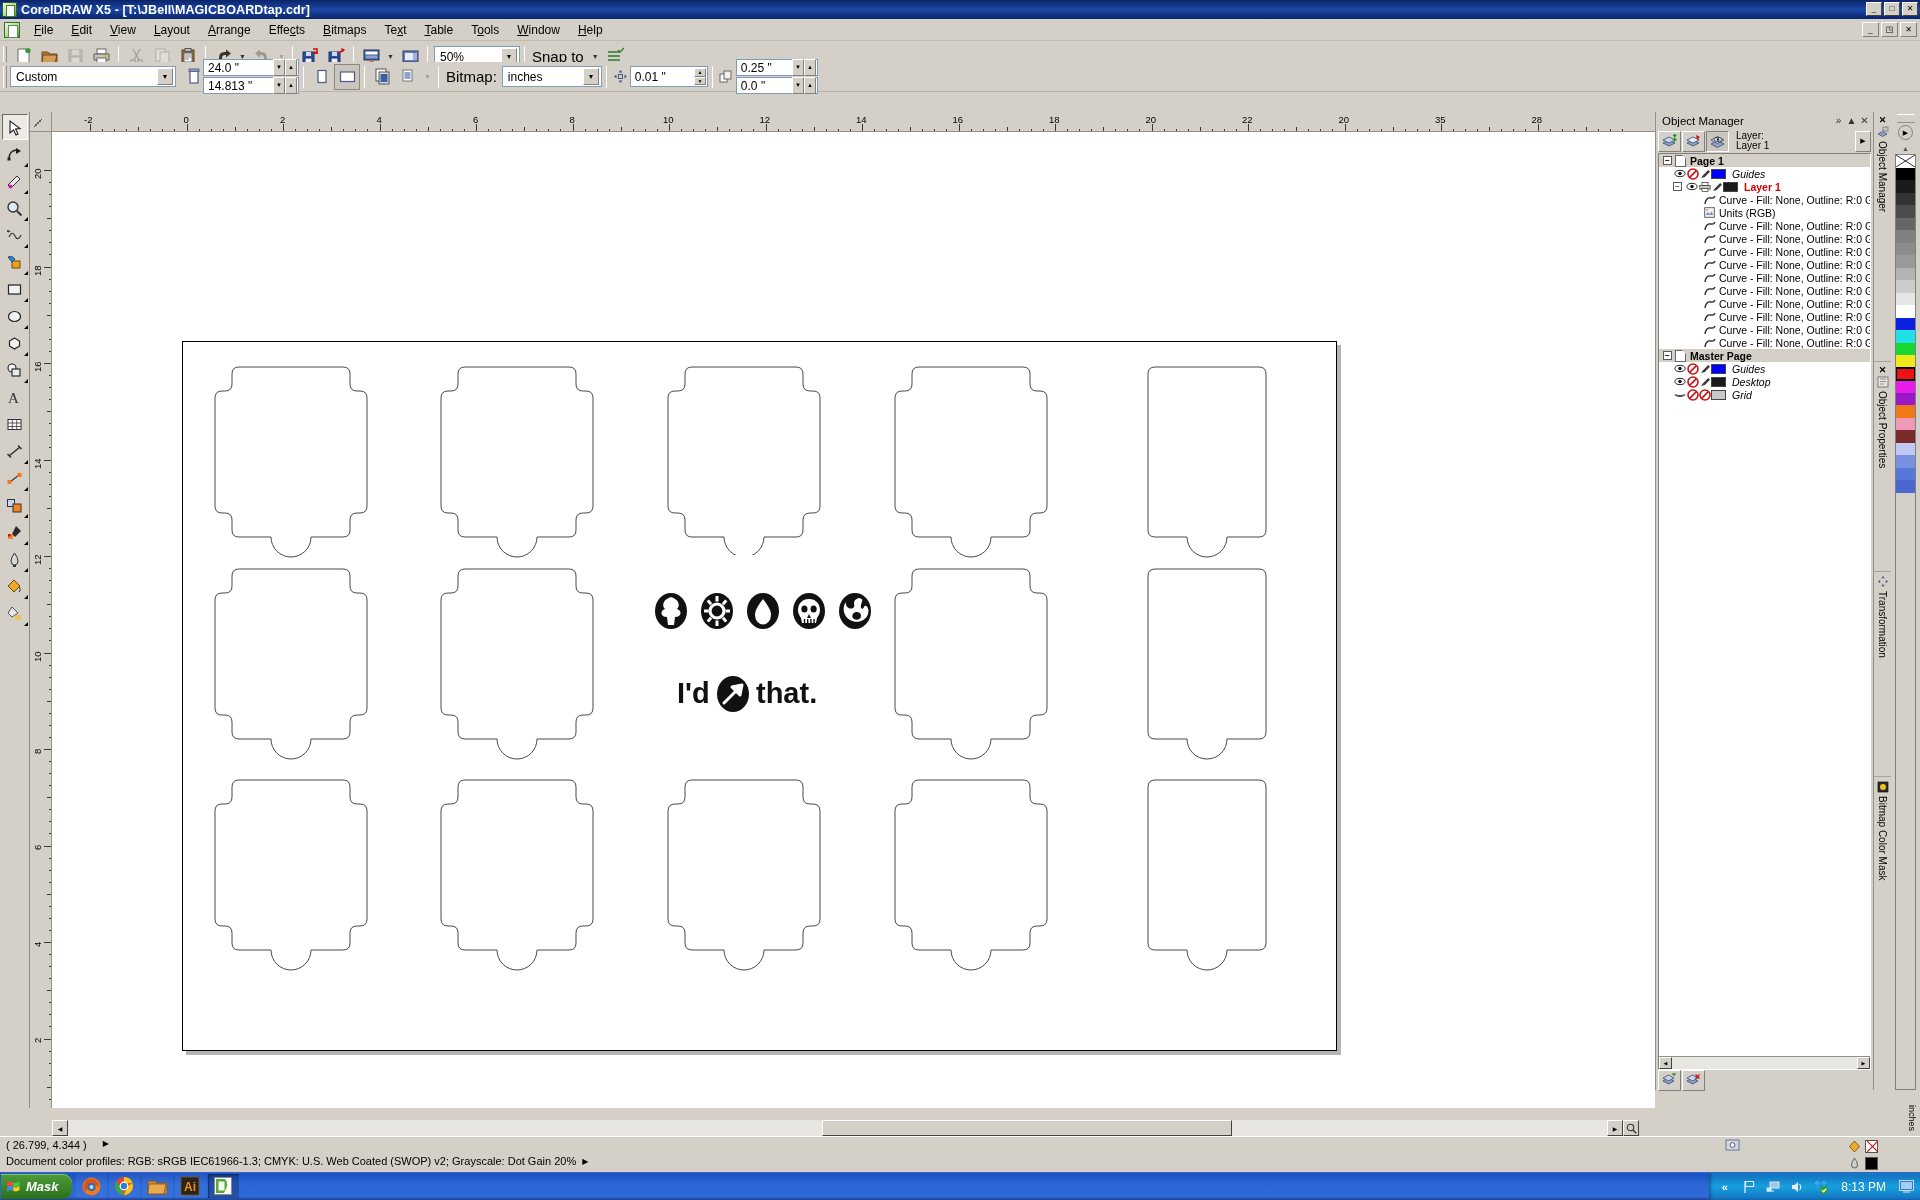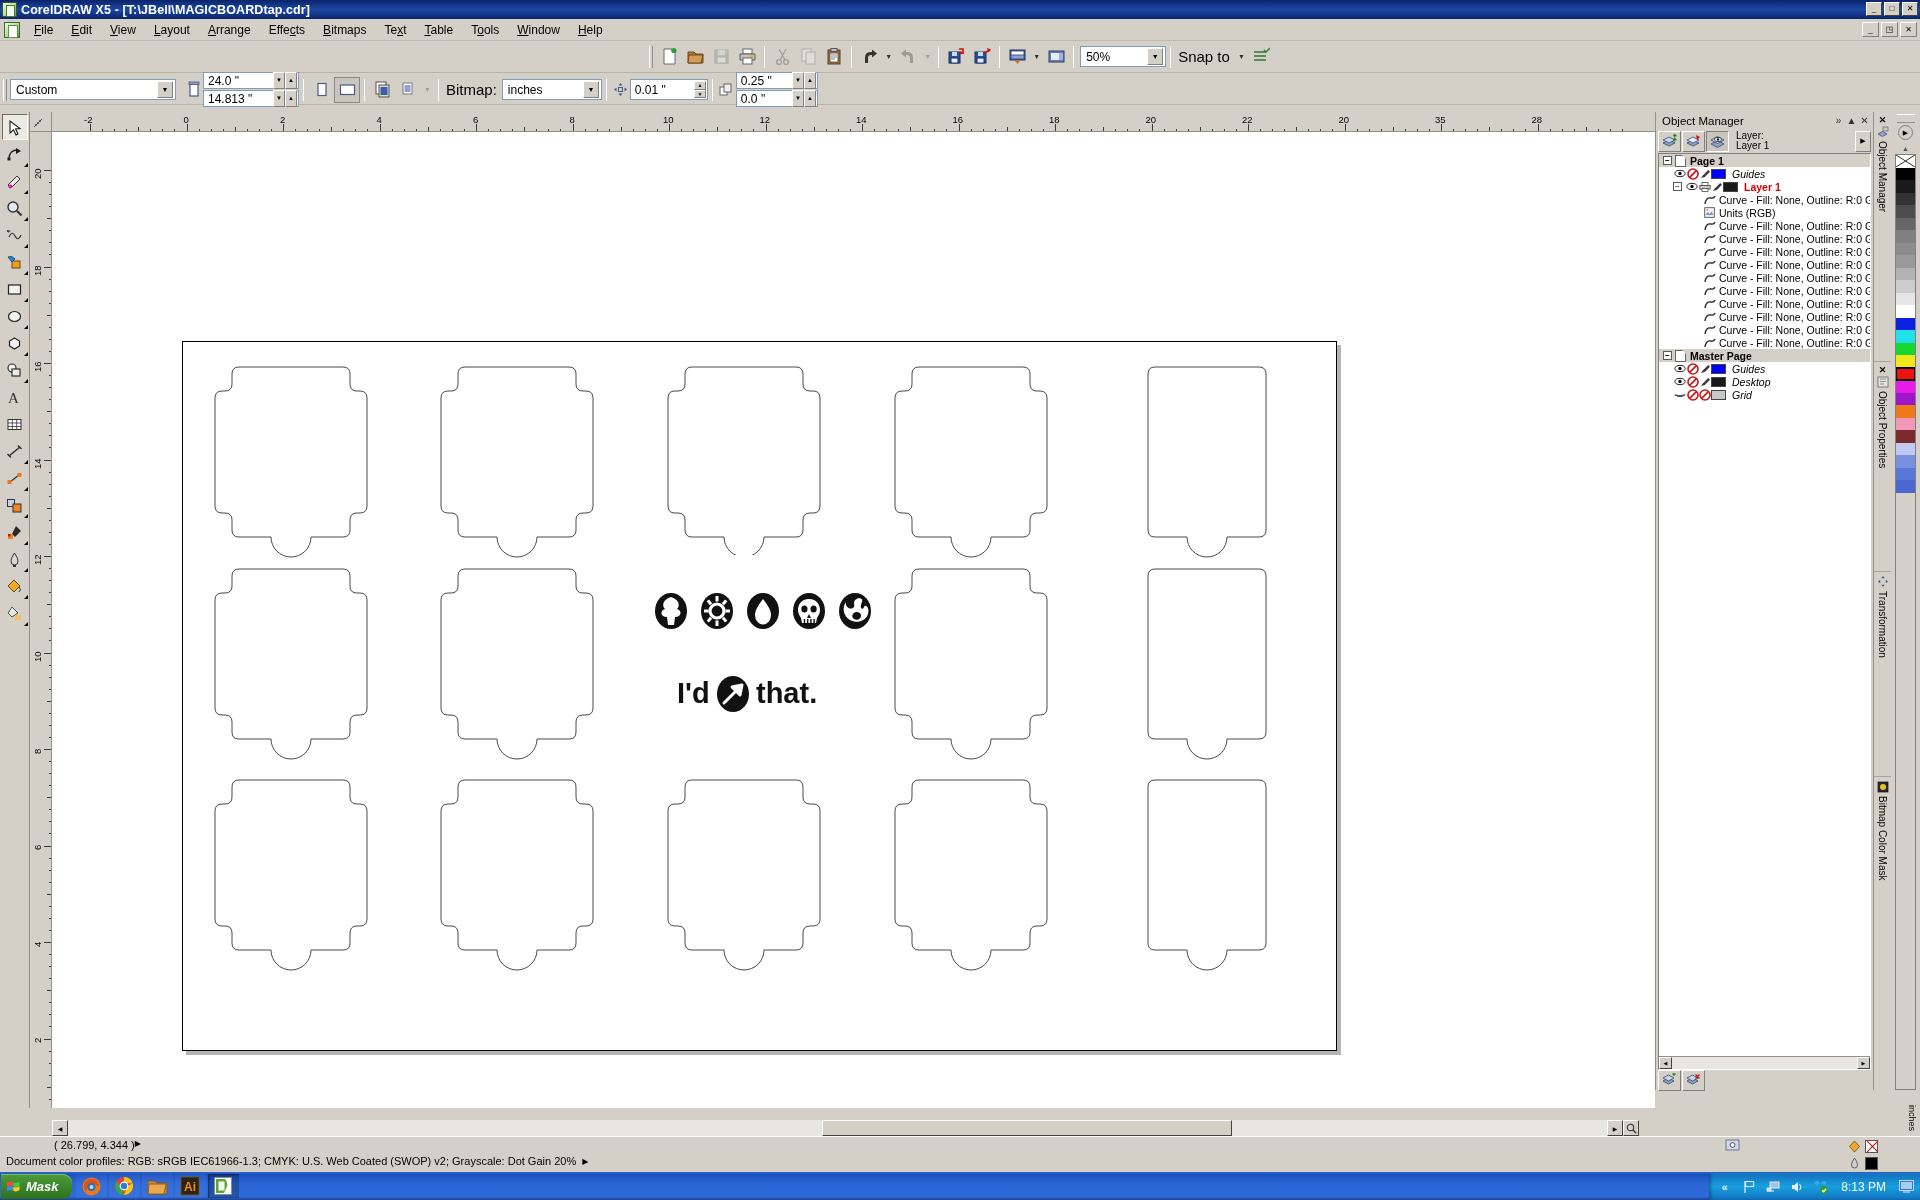--- a/index.html
+++ b/index.html
@@ -62,22 +62,22 @@
     width:17px;height:15px;background:#d4d0c8;
     border:1px solid #fff;border-right-color:#808080;border-bottom-color:#808080;
     font-size:8px;line-height:13px;text-align:center;
   }
 
   
   .toolbar {
     position:absolute; left:0; width:1920px; background:#d4d0c8;
     display:flex; align-items:center; border-bottom:1px solid #b8b4ac;
   }
-  #toolbar-standard { top:41px; height:32px;justify-content:center; }
-  #toolbar-property { top:75px; height:30px; }
+  #toolbar-standard { top:41px; height:32px; }
+  #toolbar-property { top:62px; height:30px; }
   .tgrip {
     width:4px;height:22px;margin:0 3px;
     border-left:1px solid #fff; border-right:1px solid #949088; flex:0 0 auto;
   }
   .tbtn {
     width:26px;height:26px; display:flex;align-items:center;justify-content:center;
     flex:0 0 auto; position:relative;
   }
   .tsep { width:1px;height:22px;background:#949088;border-right:1px solid #fff;margin:0 4px; flex:0 0 auto;}
   .tarrow { width:13px;height:26px;display:flex;align-items:center;justify-content:center;font-size:7px;color:#333;flex:0 0 auto;}
@@ -200,21 +200,21 @@
     content:""; position:absolute; right:-8px; top:-1px;
     border-left:8px solid #fff; border-bottom:19px solid transparent;
   }
 
   
   .statusbar {
     position:absolute; left:0; right:0; bottom:28px; height:36px;
     background:#d4d0c8; border-top:1px solid #fff;
     font-size:11px;
   }
-  .sb-line1 { position:absolute; left:6px; top:2px; display:flex; margin-left:48px;}
+  .sb-line1 { position:absolute; left:6px; top:2px; display:flex; gap:16px;}
   .sb-line2 { position:absolute; left:6px; top:18px; display:flex; align-items:center; gap:6px;}
   .sb-tri { font-size:8px; color:#000; }
   .sb-right-icons{
     position:absolute; right:180px; top:1px; display:flex; align-items:center; gap:10px;
   }
   .sb-fillstroke{
     position:absolute; right:8px; top:1px; width:170px; height:34px;
   }
   .swatch-x{
     width:13px;height:13px;background:#fff;border:1px solid #555;position:relative;display:inline-block;

